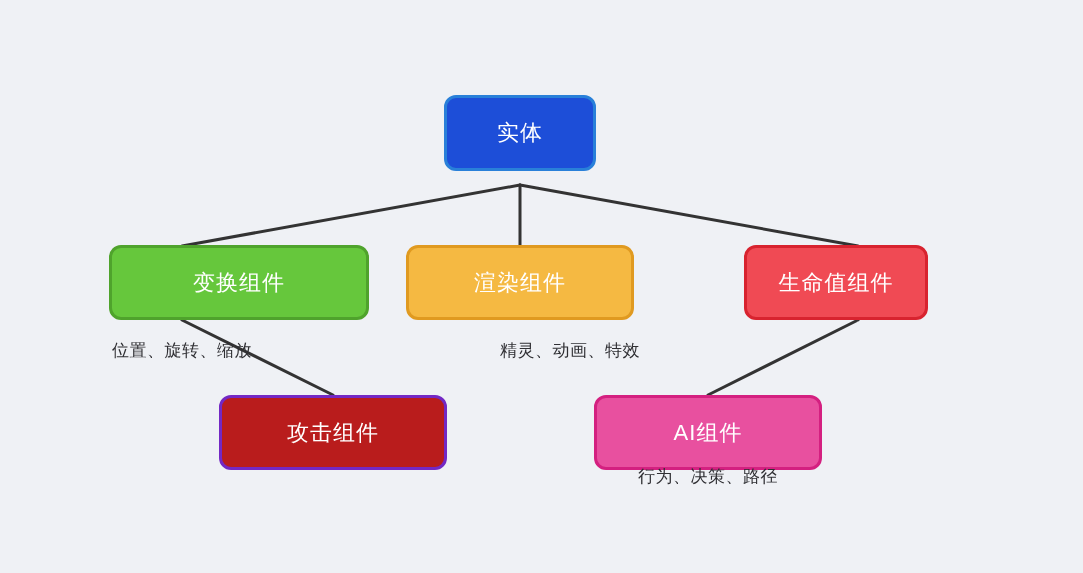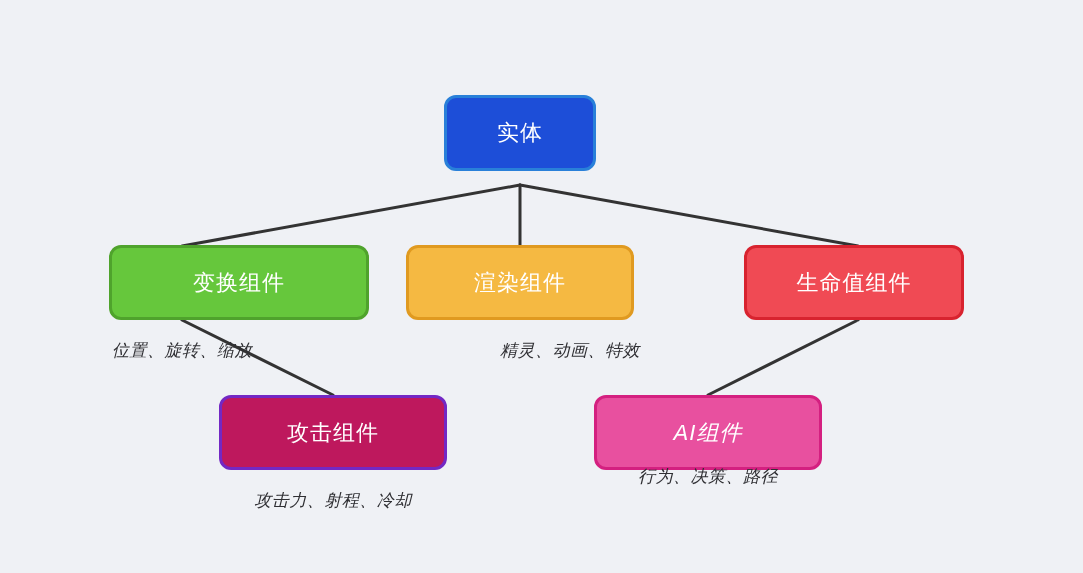--- a/index.html
+++ b/index.html
@@ -52,21 +52,20 @@
   }
   .caption {
     position: absolute;
     z-index: 3;
     color: #2f2f33;
     font-size: 17px;
     line-height: 1;
     white-space: nowrap;
     text-align: center;
     letter-spacing: 0.5px;
-    font-style: italic;
   }
 </style>
 </head>
 <body>
 
 <div id="diagram-canvas">
 
   <svg class="edge-layer" viewBox="0 0 1083 573">
     <g stroke="#333333" stroke-width="3" fill="none" stroke-linecap="round">
       <line x1="520" y1="185" x2="182" y2="246"></line>
@@ -84,27 +83,26 @@
   <div class="node" style="left:68px; top:245px; width:260px; height:75px; background:#66c73c; border-color:#4fa32c;margin-left:41px;">
     <span class="node-label">变换组件</span>
   </div>
   <div class="caption" style="left:62px; top:342px; width:240px;">位置、旋转、缩放</div>
 
   <div class="node" style="left:406px; top:245px; width:228px; height:75px; background:#f5b942; border-color:#e09a20;">
     <span class="node-label">渲染组件</span>
   </div>
   <div class="caption" style="left:400px; top:342px; width:240px;text-align:right;">精灵、动画、特效</div>
 
-  <div class="node" style="left:744px; top:245px; width:220px; height:75px; background:#f04a54; border-color:#d8232f;">
+  <div class="node" style="left:744px; top:245px; width:184px; height:75px; background:#f04a54; border-color:#d8232f;">
     <span class="node-label">生命值组件</span>
   </div>
 
-  <div class="node" style="left:219px; top:395px; width:228px; height:75px; background:#be185d; border-color:#7328c4;">
+  <div class="node" style="left:219px; top:395px; width:228px; height:75px; background:#b91c1c; border-color:#7328c4;">
     <span class="node-label">攻击组件</span>
   </div>
-  <div class="caption" style="left:213px; top:492px; width:240px;">攻击力、射程、冷却</div>
 
-  <div class="node" style="left:594px; top:395px; width:228px; height:75px; background:#e8509f; border-color:#d42080;font-style:italic;">
+  <div class="node" style="left:594px; top:395px; width:228px; height:75px; background:#e8509f; border-color:#d42080;">
     <span class="node-label">AI组件</span>
   </div>
   <div class="caption" style="left:588px; top:468px; width:240px;">行为、决策、路径</div>
 
 </div>
 
 </body></html>

